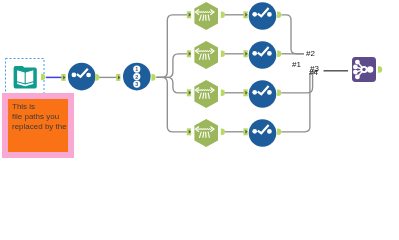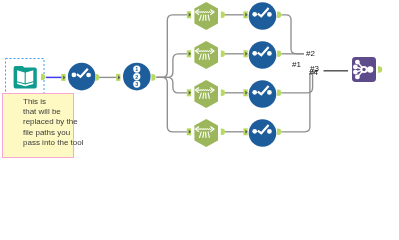--- a/index.html
+++ b/index.html
@@ -1,21 +1,21 @@
 <!DOCTYPE html>
 <html><head>
 <meta charset="utf-8">
 <style>
   html,body{margin:0;padding:0;}
   body{width:399px;height:165px;background:#ffffff;overflow:hidden;
        font-family:"Liberation Sans",sans-serif;}
   #canvas{position:relative;width:399px;height:165px;background:#fff;}
   svg.layer{position:absolute;left:0;top:0;width:399px;height:165px;}
   .tooltip{position:absolute;left:2px;top:93px;width:72px;height:65px;
-     background:#fef9c3;border:1px solid #f9a8d4;box-sizing:border-box;padding-left:16px;}
+     background:#f97316;border:6px solid #f9a8d4;box-sizing:border-box;}
   .tooltip .pad{padding:2.5px 0 0 4px;}
   .tline{font-size:8px;color:#3b3b3b;line-height:10.4px;white-space:nowrap;}
   .lbl{position:absolute;font-size:8px;color:#1a1a1a;line-height:8px;}
 </style>
 </head>
 <body>
 
 <div id="canvas">
 
   <svg class="layer" id="gfx" viewBox="0 0 399 165">
@@ -213,24 +213,22 @@
         </g>
         <g>
           <path d="M378,66.2 h0.9 a3.3,3.3 0 0 1 0,6.6 h-0.9 z" fill="#b8da63"></path>
         </g>
       </g>
     </svg>
 
   <div class="tooltip">
     <div class="pad">
       <div class="tline">This is</div>
-      <div class="tline">that will be</div>
+      <div class="tline">file paths you</div>
       <div class="tline">replaced by the</div>
-      <div class="tline">file paths you</div>
-      <div class="tline">pass into the tool</div>
     </div>
   </div>
 
   <div class="lbl" style="left:306px;top:50px">#2</div>
   <div class="lbl" style="left:292px;top:61px">#1</div>
   <div class="lbl" style="left:310px;top:65px">#3</div>
   <div class="lbl" style="left:309px;top:69px">#4</div>
 
 </div>
 

